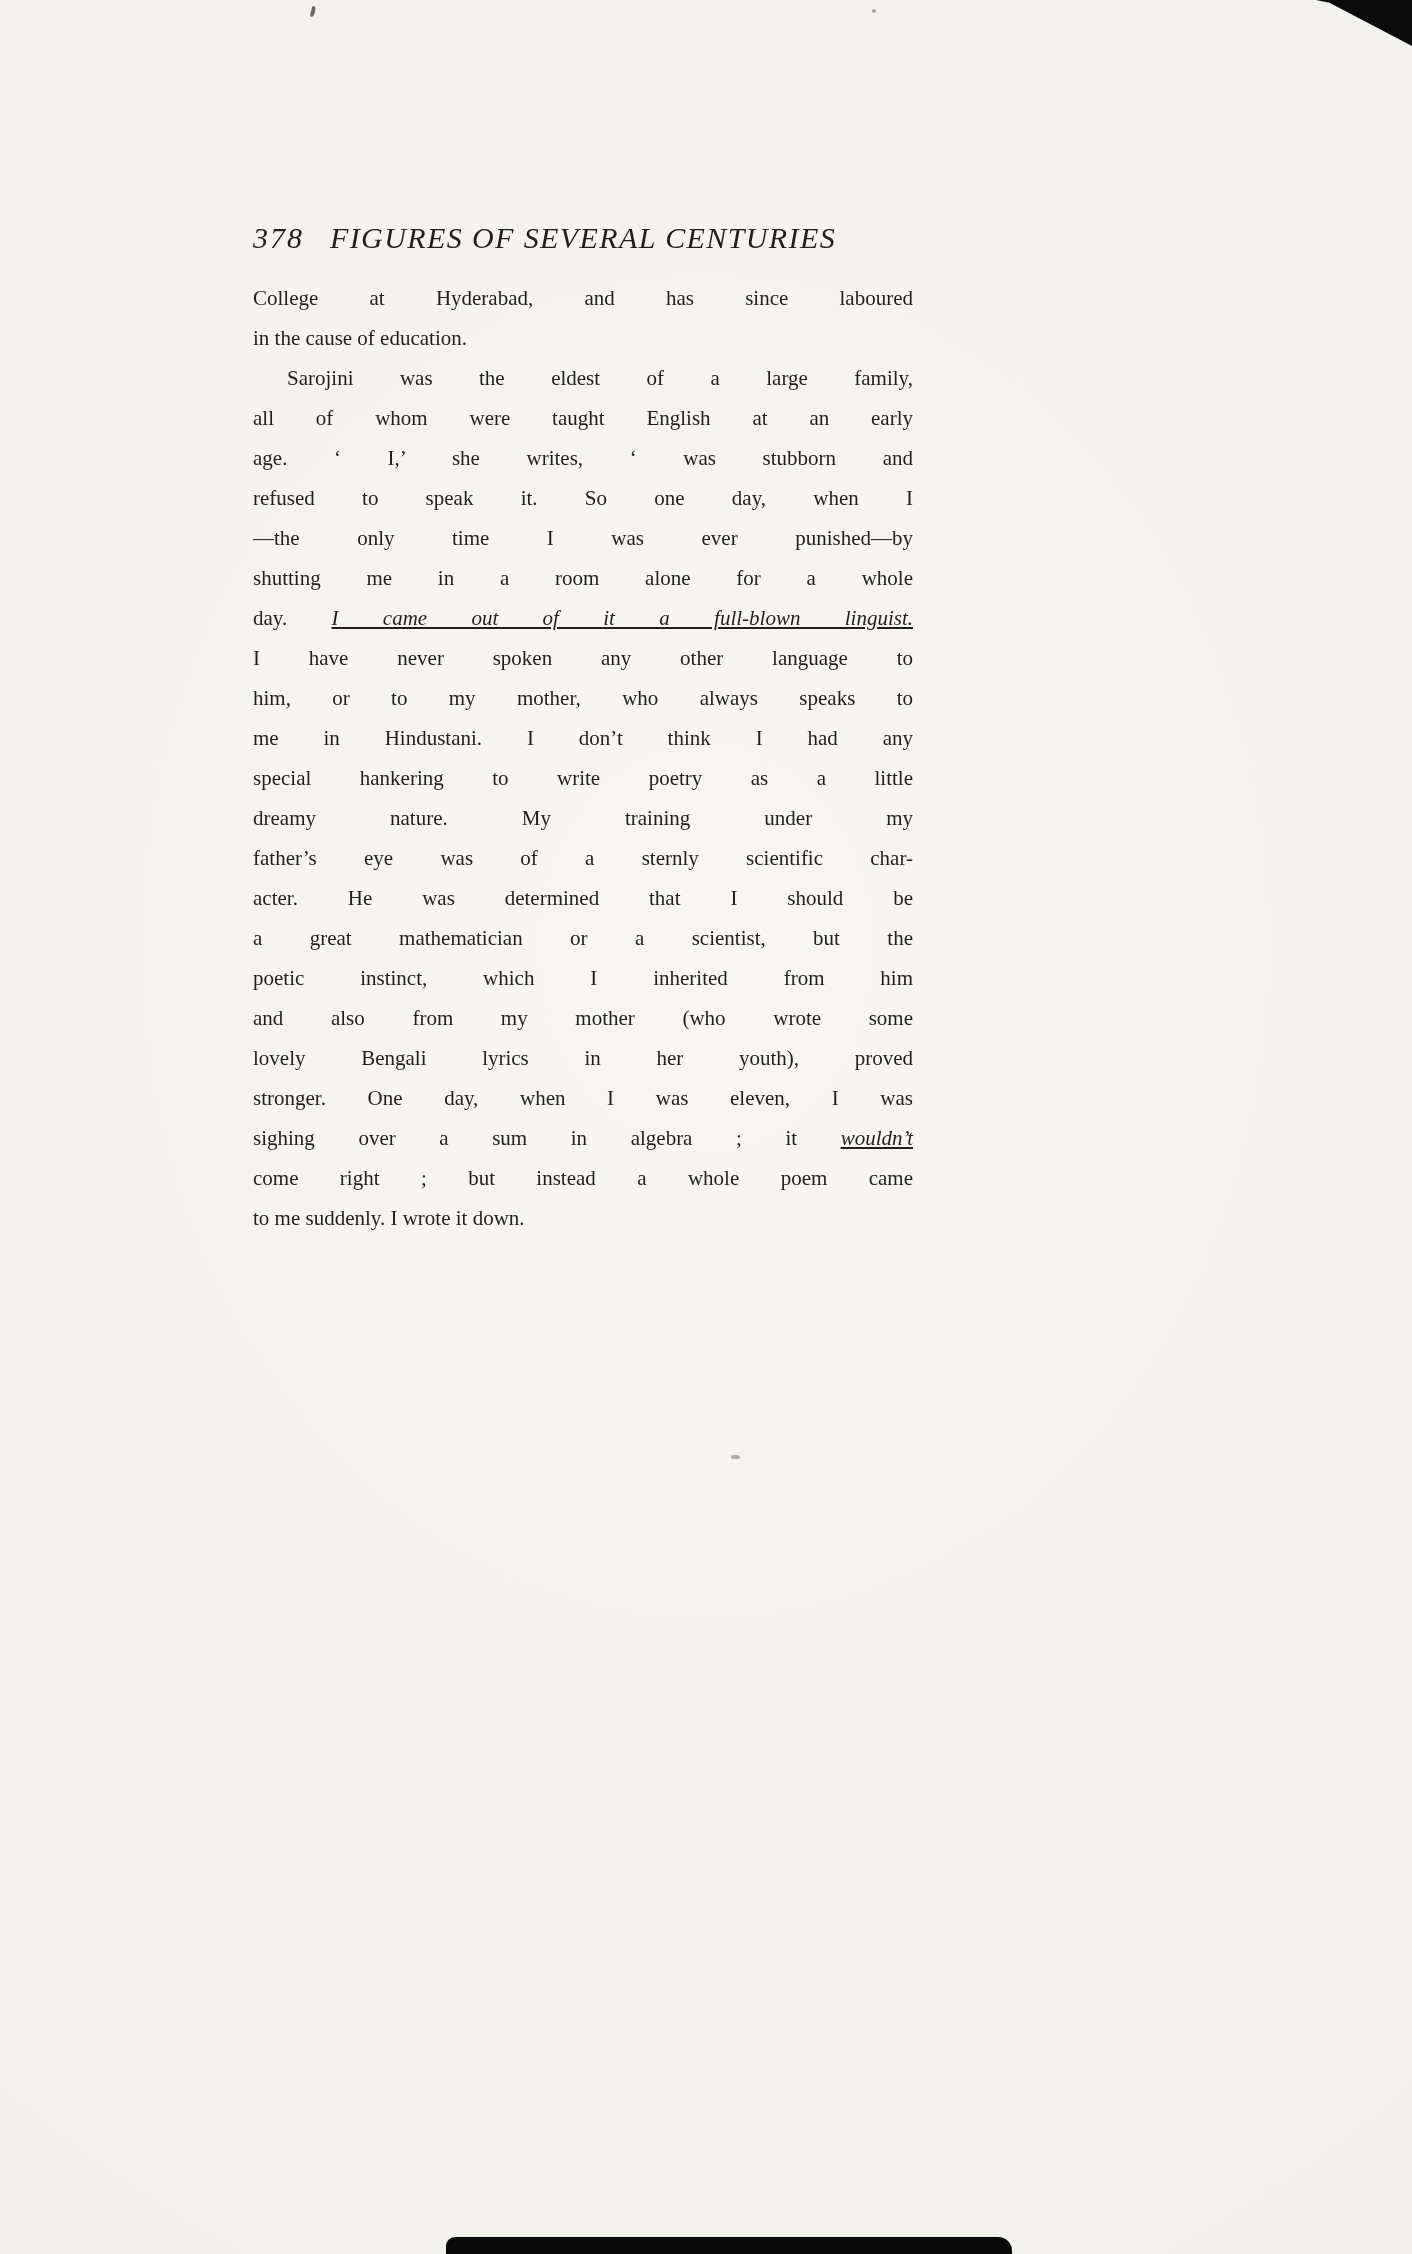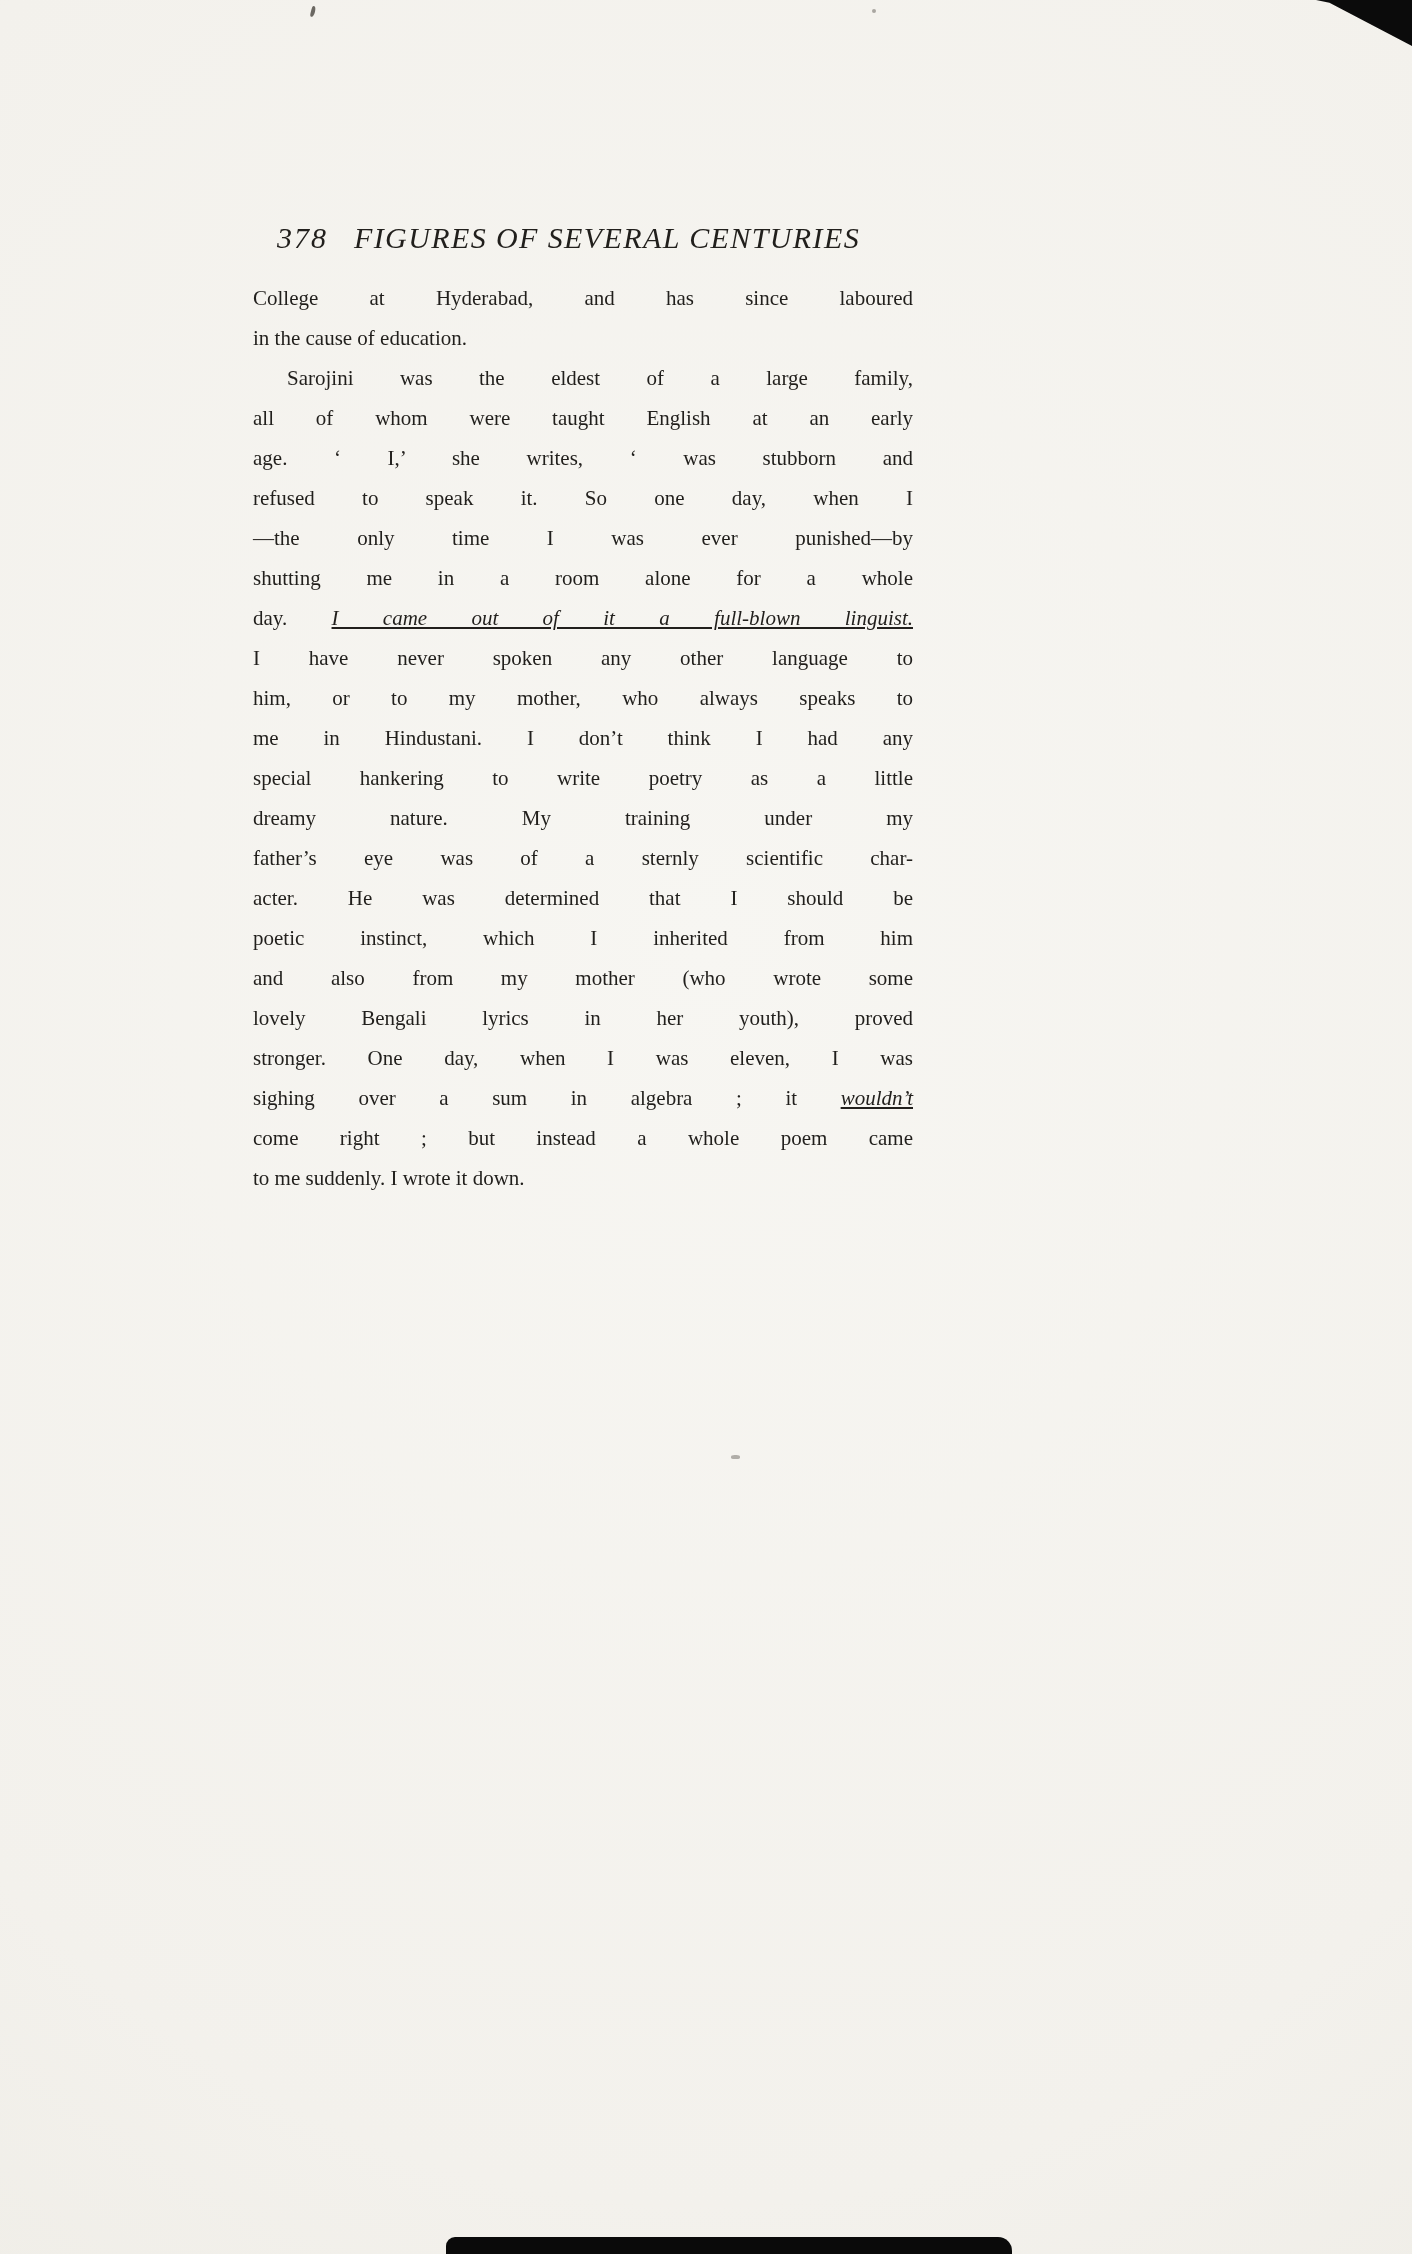--- a/index.html
+++ b/index.html
@@ -18,21 +18,21 @@
     left: 253px;
     top: 220px;
     width: 660px;
     font-style: italic;
     font-size: 30px;
     line-height: 36px;
     display: flex;
     align-items: baseline;
     white-space: nowrap;
   }
-  .header .num { margin-right: 26px; letter-spacing: 2px; margin-left: 24px; }
+  .header .num { margin-right: 26px; letter-spacing: 2px; }
   .header .title { letter-spacing: 1.4px; }
   .text-block {
     position: absolute;
     left: 253px;
     top: 278px;
     width: 660px;
     font-size: 21px;
     line-height: 40px;
   }
   .line {
@@ -93,20 +93,21 @@
       <div class="line"><span>—the only time I was ever punished—by</span></div>
       <div class="line"><span>shutting me in a room alone for a whole</span></div>
       <div class="line"><span>day. </span><span class="italic">I came out of it a full-blown linguist.</span></div>
       <div class="line"><span>I have never spoken any other language to</span></div>
       <div class="line"><span>him, or to my mother, who always speaks to</span></div>
       <div class="line"><span>me in Hindustani. I don’t think I had any</span></div>
       <div class="line"><span>special hankering to write poetry as a little</span></div>
       <div class="line"><span>dreamy nature. My training under my</span></div>
       <div class="line"><span>father’s eye was of a sternly scientific char-</span></div>
       <div class="line"><span>acter. He was determined that I should be</span></div>
+      <div class="line"><span>a great mathematician or a scientist, but the</span></div>
       <div class="line"><span>poetic instinct, which I inherited from him</span></div>
       <div class="line"><span>and also from my mother (who wrote some</span></div>
       <div class="line"><span>lovely Bengali lyrics in her youth), proved</span></div>
       <div class="line"><span>stronger. One day, when I was eleven, I was</span></div>
       <div class="line"><span>sighing over a sum in algebra ; it </span><span class="italic">wouldn’t</span></div>
       <div class="line"><span>come right ; but instead a whole poem came</span></div>
       <div class="line last"><span>to me suddenly. I wrote it down.</span></div>
     </div>
 
   <div class="bottom-mark"></div>

